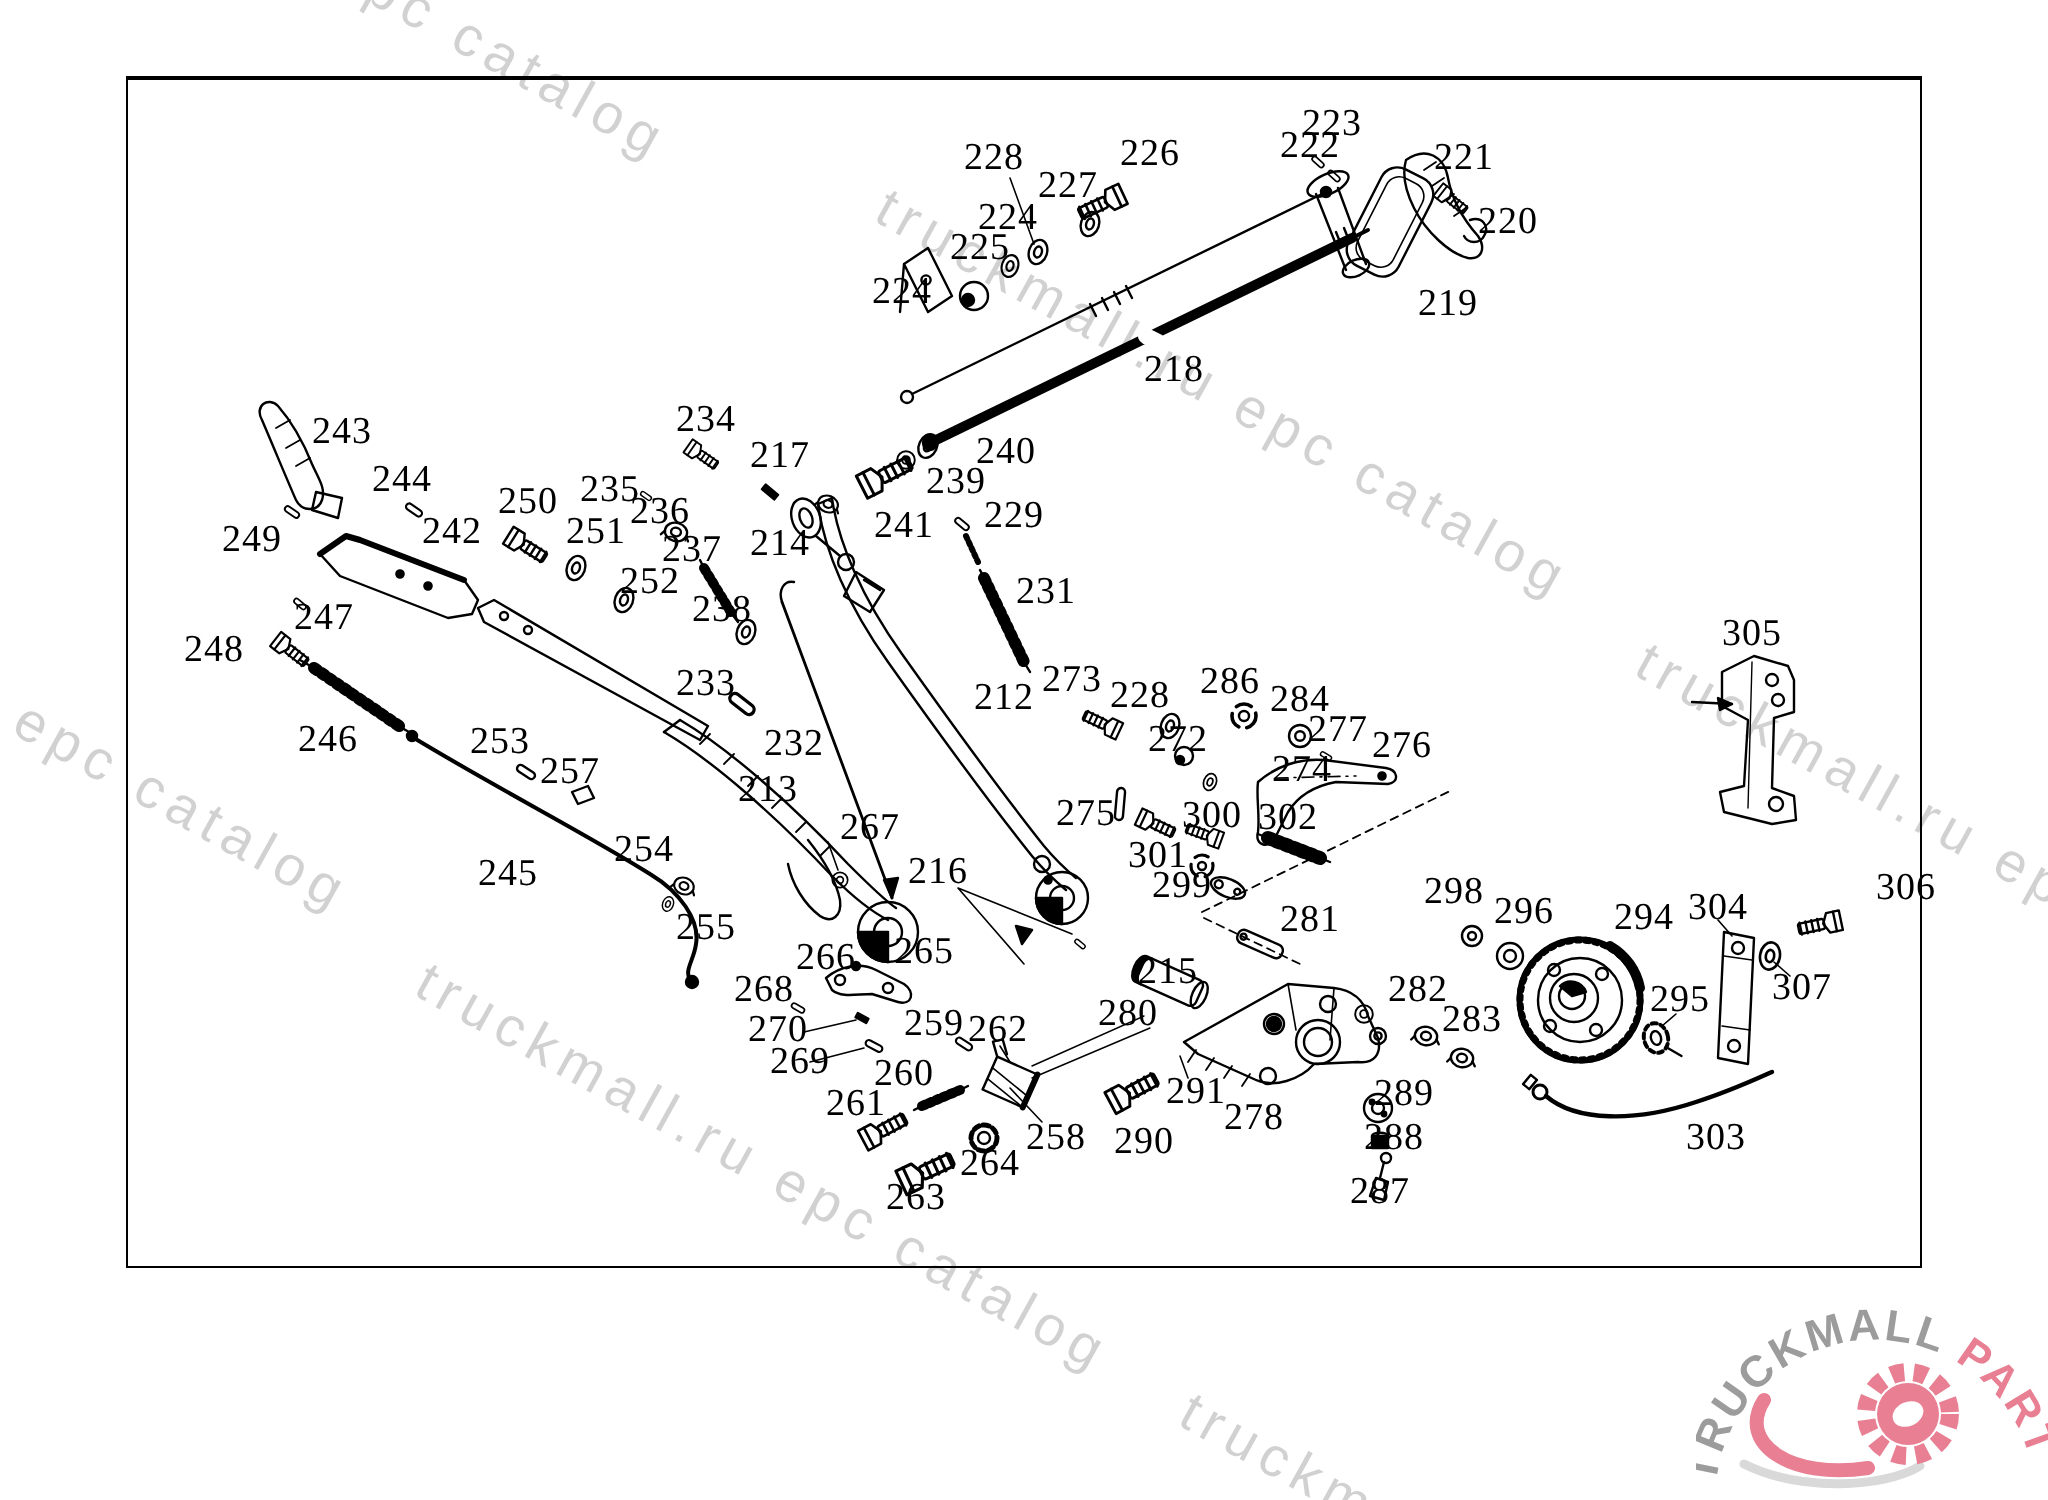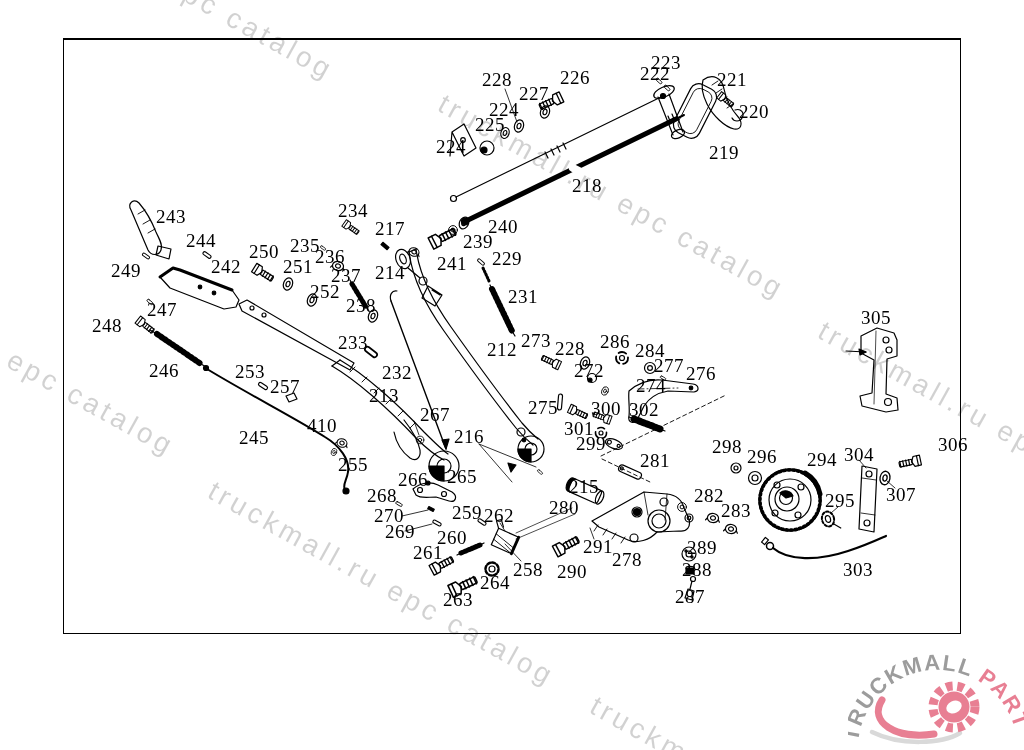--- a/index.html
+++ b/index.html
@@ -420,21 +420,21 @@
     <span class="plabel" style="left: 201px; top: 240px;">244</span>
     <span class="plabel" style="left: 254px; top: 437px;">245</span>
     <span class="plabel" style="left: 164px; top: 370px;">246</span>
     <span class="plabel" style="left: 162px; top: 309px;">247</span>
     <span class="plabel" style="left: 107px; top: 325px;">248</span>
     <span class="plabel" style="left: 126px; top: 270px;">249</span>
     <span class="plabel" style="left: 264px; top: 251px;">250</span>
     <span class="plabel" style="left: 298px; top: 266px;">251</span>
     <span class="plabel" style="left: 325px; top: 291px;">252</span>
     <span class="plabel" style="left: 250px; top: 371px;">253</span>
-    <span class="plabel" style="left: 322px; top: 425px;">410</span>
+    <span class="plabel" style="left: 322px; top: 425px;">254</span>
     <span class="plabel" style="left: 353px; top: 464px;">255</span>
     <span class="plabel" style="left: 285px; top: 386px;">257</span>
     <span class="plabel" style="left: 528px; top: 569px;">258</span>
     <span class="plabel" style="left: 467px; top: 512px;">259</span>
     <span class="plabel" style="left: 452px; top: 537px;">260</span>
     <span class="plabel" style="left: 428px; top: 552px;">261</span>
     <span class="plabel" style="left: 499px; top: 515px;">262</span>
     <span class="plabel" style="left: 458px; top: 599px;">263</span>
     <span class="plabel" style="left: 495px; top: 582px;">264</span>
     <span class="plabel" style="left: 462px; top: 476px;">265</span>

